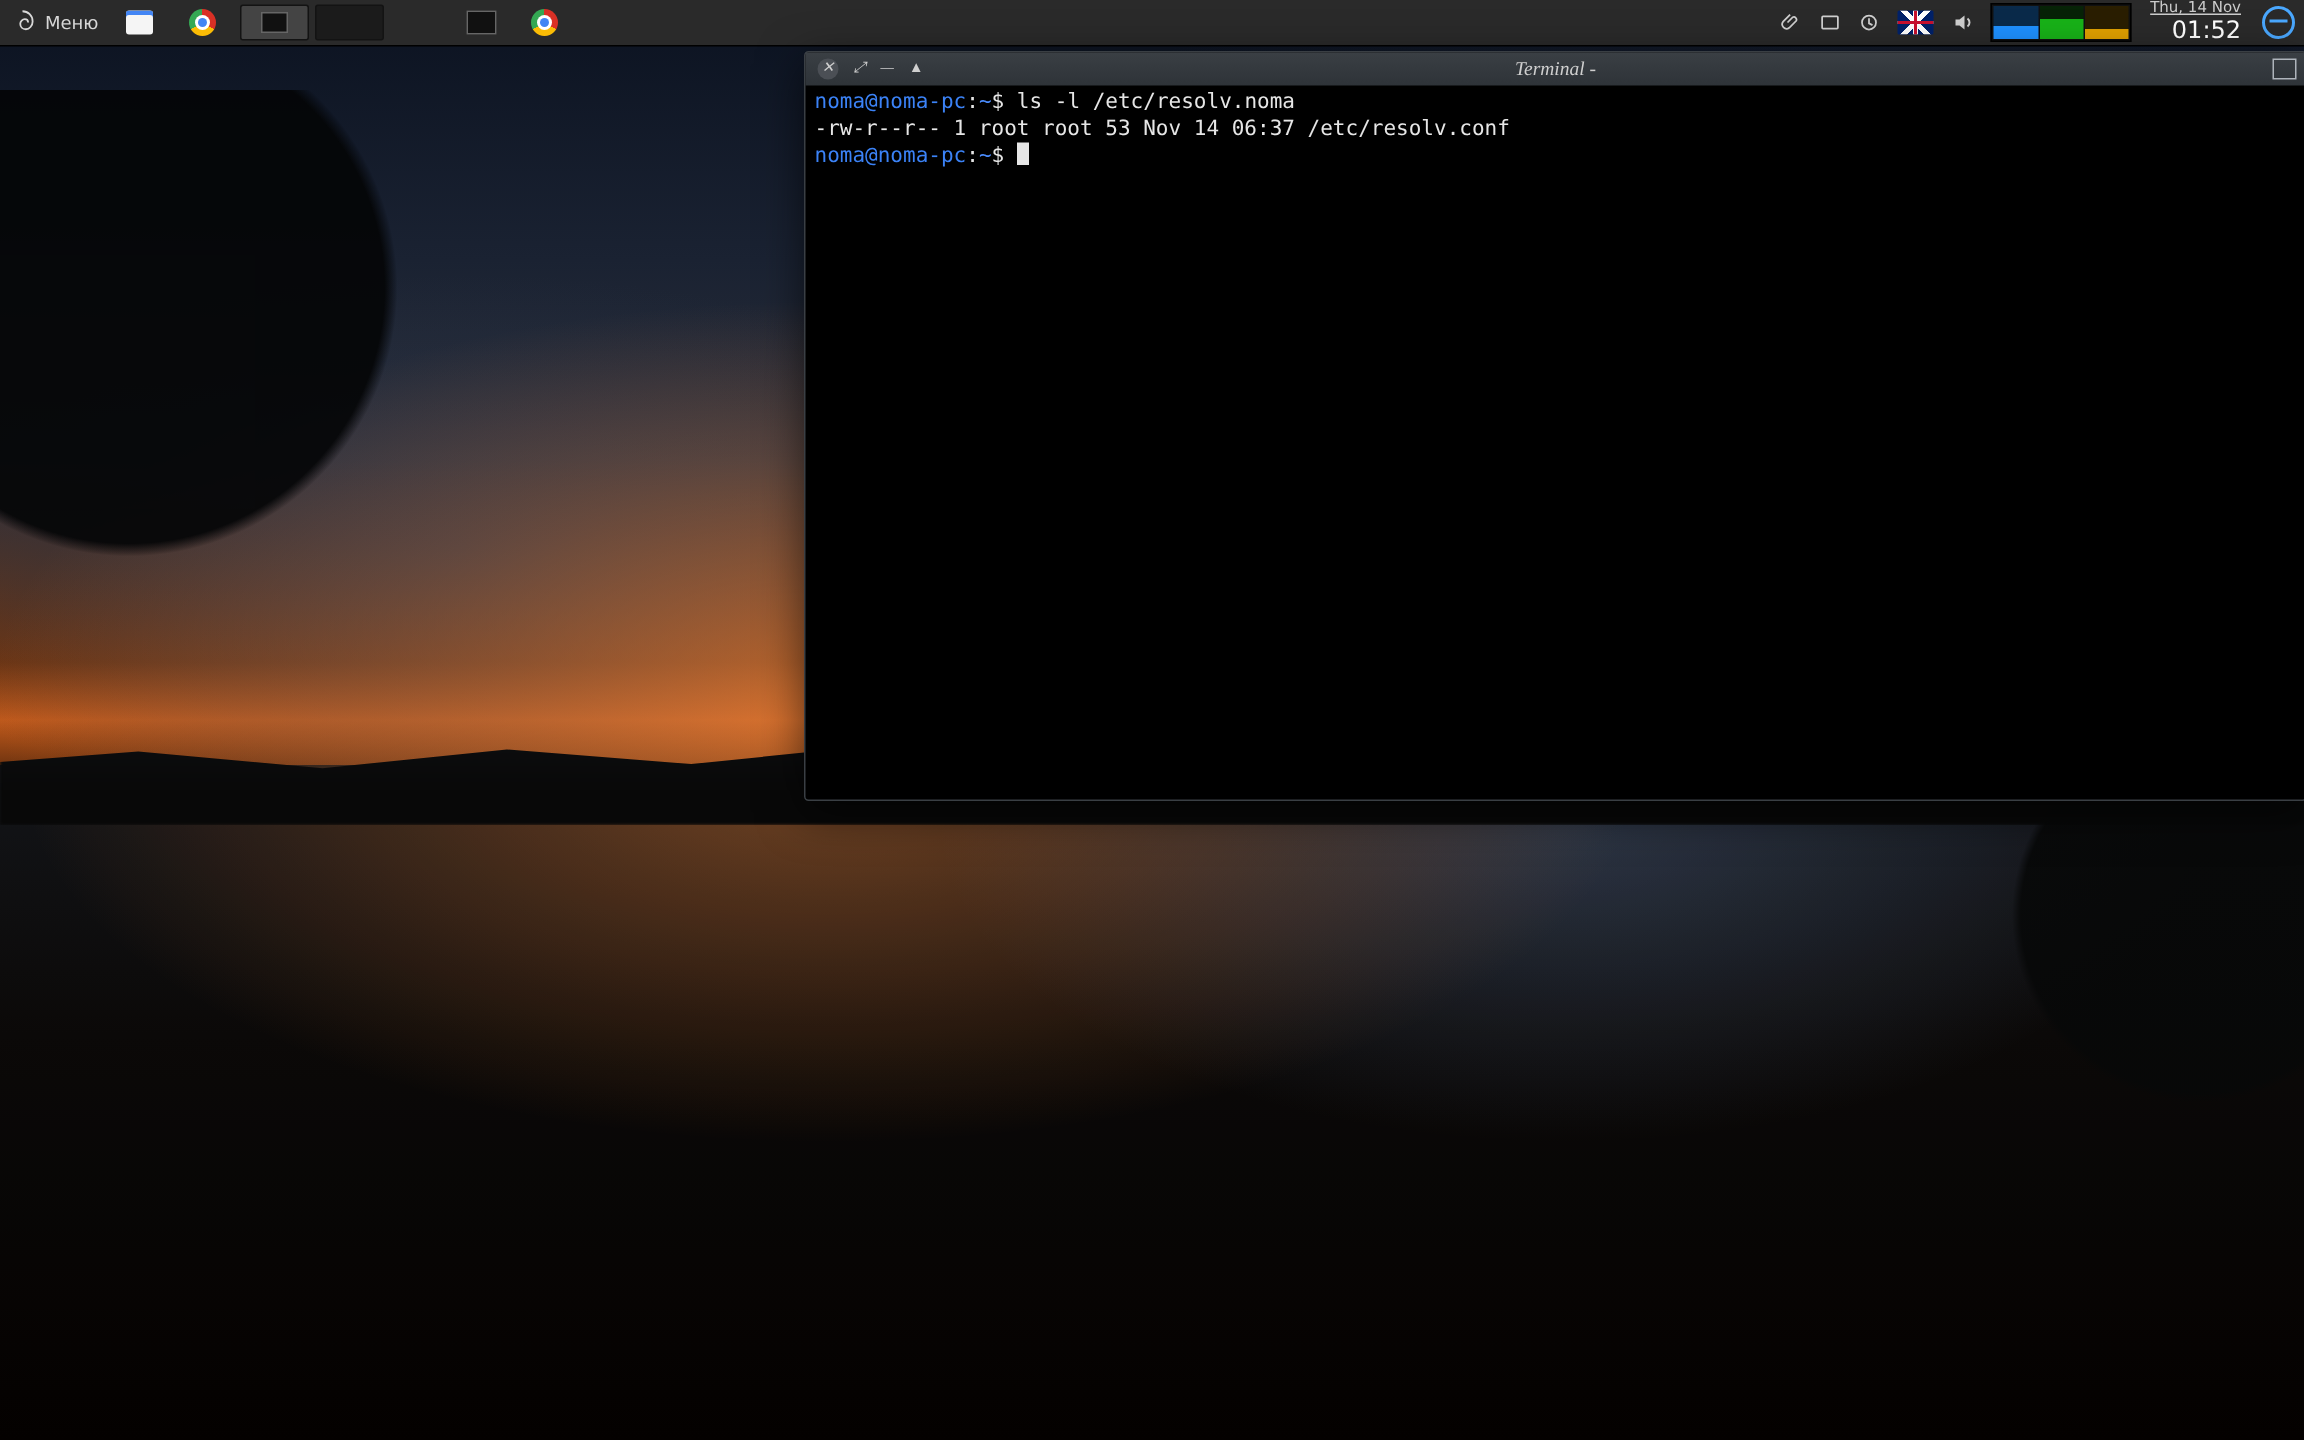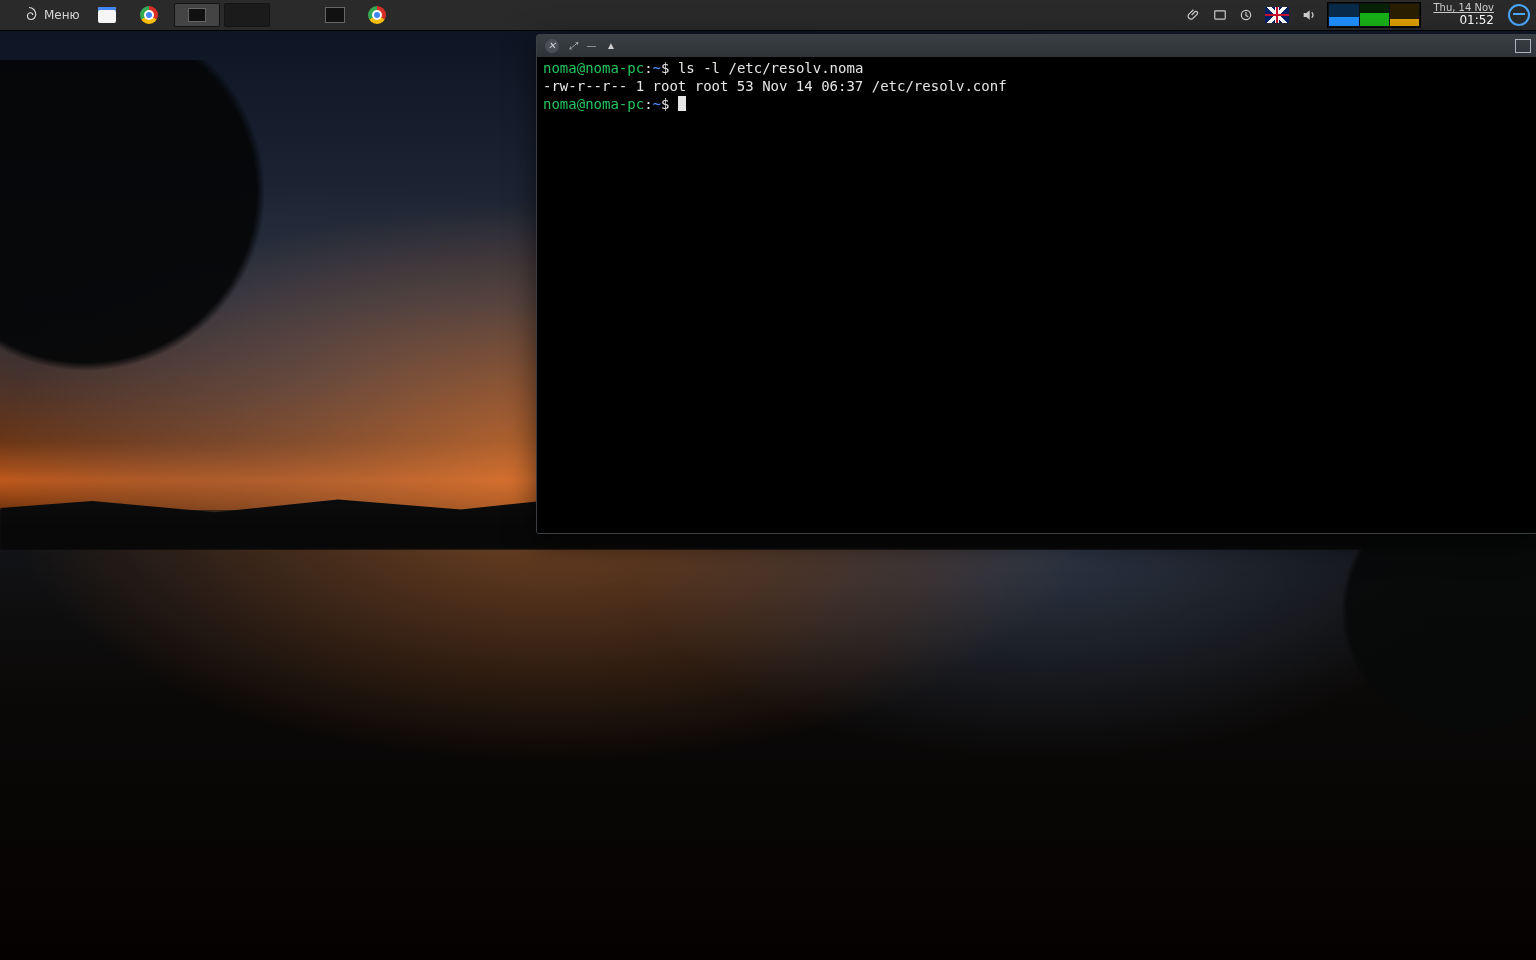--- a/index.html
+++ b/index.html
@@ -27,21 +27,21 @@
   .foliage-left{position:absolute;left:-40px;top:60px;width:420px;height:440px;
     background:radial-gradient(circle at 30% 30%, #050607 0 40%, transparent 42%);
     filter:blur(.5px);
     clip-path:polygon(0 0,60% 0,100% 30%,80% 55%,100% 70%,50% 100%,0 100%);
     opacity:.92;}
   .foliage-right{position:absolute;right:-20px;top:520px;width:300px;height:300px;
     background:radial-gradient(circle at 70% 30%, #070808 0 40%, transparent 42%);
     clip-path:polygon(30% 0,100% 0,100% 100%,10% 90%,40% 60%,0 50%);
     opacity:.9;}
   
-  .panel{position:absolute;top:0;left:0;right:0;height:30px;background:#2a2a2a;display:flex;align-items:center;color:#d7d7d7;font-size:12px;box-shadow:0 1px 0 #000;padding-left:14px;}
+  .panel{position:absolute;top:0;left:0;right:0;height:30px;background:#2a2a2a;display:flex;align-items:center;color:#d7d7d7;font-size:12px;box-shadow:0 1px 0 #000;}
   .panel .spacer{flex:1;}
   .panel-item{display:flex;align-items:center;height:100%;padding:0 6px;gap:6px;cursor:pointer;}
   .swirl svg{display:block;}
   .launcher{width:30px;justify-content:center;}
   .task-switch{display:flex;align-items:center;height:100%;padding:0 4px;gap:4px;}
   .task-thumb{width:44px;height:22px;border:1px solid #131313;background:#1b1b1b;border-radius:2px;display:flex;align-items:center;justify-content:center;}
   .task-thumb.active{background:#444;}
   .thumb-term{width:16px;height:12px;background:#111;border:1px solid #666;}
   .chrome-ball{width:18px;height:18px;border-radius:50%;
     background:conic-gradient(#d93025 0 120deg,#fbbc05 120deg 240deg,#34a853 240deg 360deg);
@@ -59,33 +59,33 @@
   .flag::after{background:
     linear-gradient(to bottom,transparent 45%,#c8102e 45% 55%,transparent 55%),
     linear-gradient(to right,transparent 45%,#c8102e 45% 55%,transparent 55%);}
   .sysmon{width:90px;height:22px;background:#111;border:1px solid #000;display:flex;gap:1px;padding:1px;}
   .sysmon .g{flex:1;position:relative;overflow:hidden;}
   .g1{background:linear-gradient(to top,#1e90ff 0 40%,#0a2a4a 40% 100%);}
   .g2{background:linear-gradient(to top,#18b218 0 60%,#072307 60% 100%);}
   .g3{background:linear-gradient(to top,#e0a000 0 30%,#2a1e00 30% 100%);}
   .clock{line-height:1.05;text-align:right;padding:2px 8px;font-size:11px;}
   .clock .date{font-size:10px;color:#ccc;text-decoration:underline;}
-  .clock .time{font-size:12px;color:#fff;font-weight:500;}
+  .clock .time{font-size:16px;color:#fff;font-weight:500;}
   .ring{width:18px;height:18px;border:2px solid #4aa8ff;border-radius:50%;position:relative;}
   .ring::after{content:"";position:absolute;left:3px;right:3px;top:7px;height:2px;background:#4aa8ff;}
   
   .window{position:absolute;left:536px;top:34px;width:1000px;height:498px;background:#000;border:1px solid #3a3f44;border-radius:3px;box-shadow:0 8px 30px rgba(0,0,0,.6);}
   .titlebar{height:22px;background:linear-gradient(#3a3f44,#2e3338);display:flex;align-items:center;color:#cfcfcf;font-style:italic;font-family:Georgia,serif;font-size:13px;position:relative;}
   .titlebar .controls{display:flex;gap:10px;padding:0 8px;align-items:center;}
   .tb-btn{width:14px;height:14px;border-radius:50%;background:#4b4f55;display:flex;align-items:center;justify-content:center;color:#cfcfcf;font-size:10px;line-height:1;cursor:pointer;}
   .tb-btn.flat{background:none;width:auto;height:auto;border-radius:0;}
   .titlebar .title{position:absolute;left:0;right:0;text-align:center;pointer-events:none;}
   .titlebar .max{position:absolute;right:6px;top:4px;width:14px;height:12px;border:1px solid #aeb4bb;background:none;cursor:pointer;}
   .term-body{position:absolute;inset:22px 0 0 0;padding:2px 6px;font-family:"DejaVu Sans Mono",Consolas,monospace;font-size:14px;line-height:18px;color:#e6e6e6;white-space:pre;}
-  .p-user{color:#22c55e;}
+  .p-user{color:#3b82f6;}
   .p-path{color:#4b8dff;}
   .p-cmd{color:#e6e6e6;}
   .cursor{display:inline-block;width:8px;height:15px;background:#e6e6e6;vertical-align:-2px;}
 </style>
 </head>
 <body>
 
 <div class="wallpaper"></div>
 <div class="water"></div>
 <div class="shore"></div>
@@ -168,19 +168,20 @@
 </div>
 
 <div class="window">
   <div class="titlebar">
     <div class="controls">
       <span class="tb-btn">✕</span>
       <span class="tb-btn flat">⤢</span>
       <span class="tb-btn flat">—</span>
       <span class="tb-btn flat">▲</span>
     </div>
+    <div class="title">Terminal -</div>
     <div class="max"></div>
   </div>
   <div class="term-body" id="term"><span class="p-user">noma@noma-pc</span>:<span class="p-path">~</span><span class="p-cmd">$ </span><span class="p-cmd">ls -l /etc/resolv.noma</span>
 <span class="p-cmd">-rw-r--r-- 1 root root 53 Nov 14 06:37 /etc/resolv.conf</span>
 <span class="p-user">noma@noma-pc</span>:<span class="p-path">~</span><span class="p-cmd">$ </span><span class="p-cmd"></span><span class="cursor"></span>
 </div>
 </div>
 
 </body></html>

